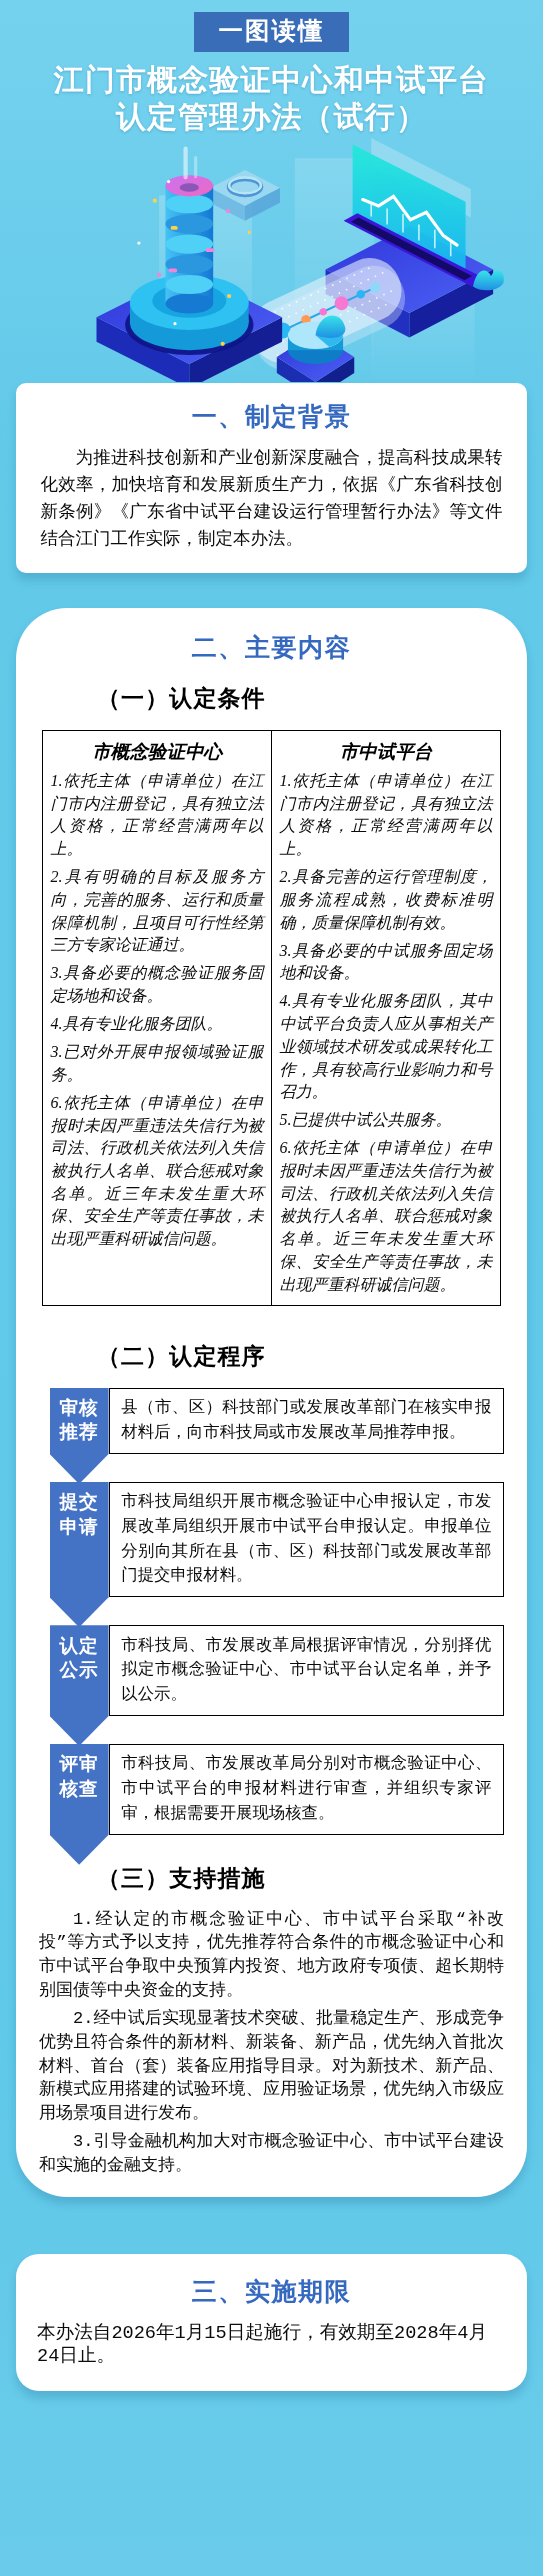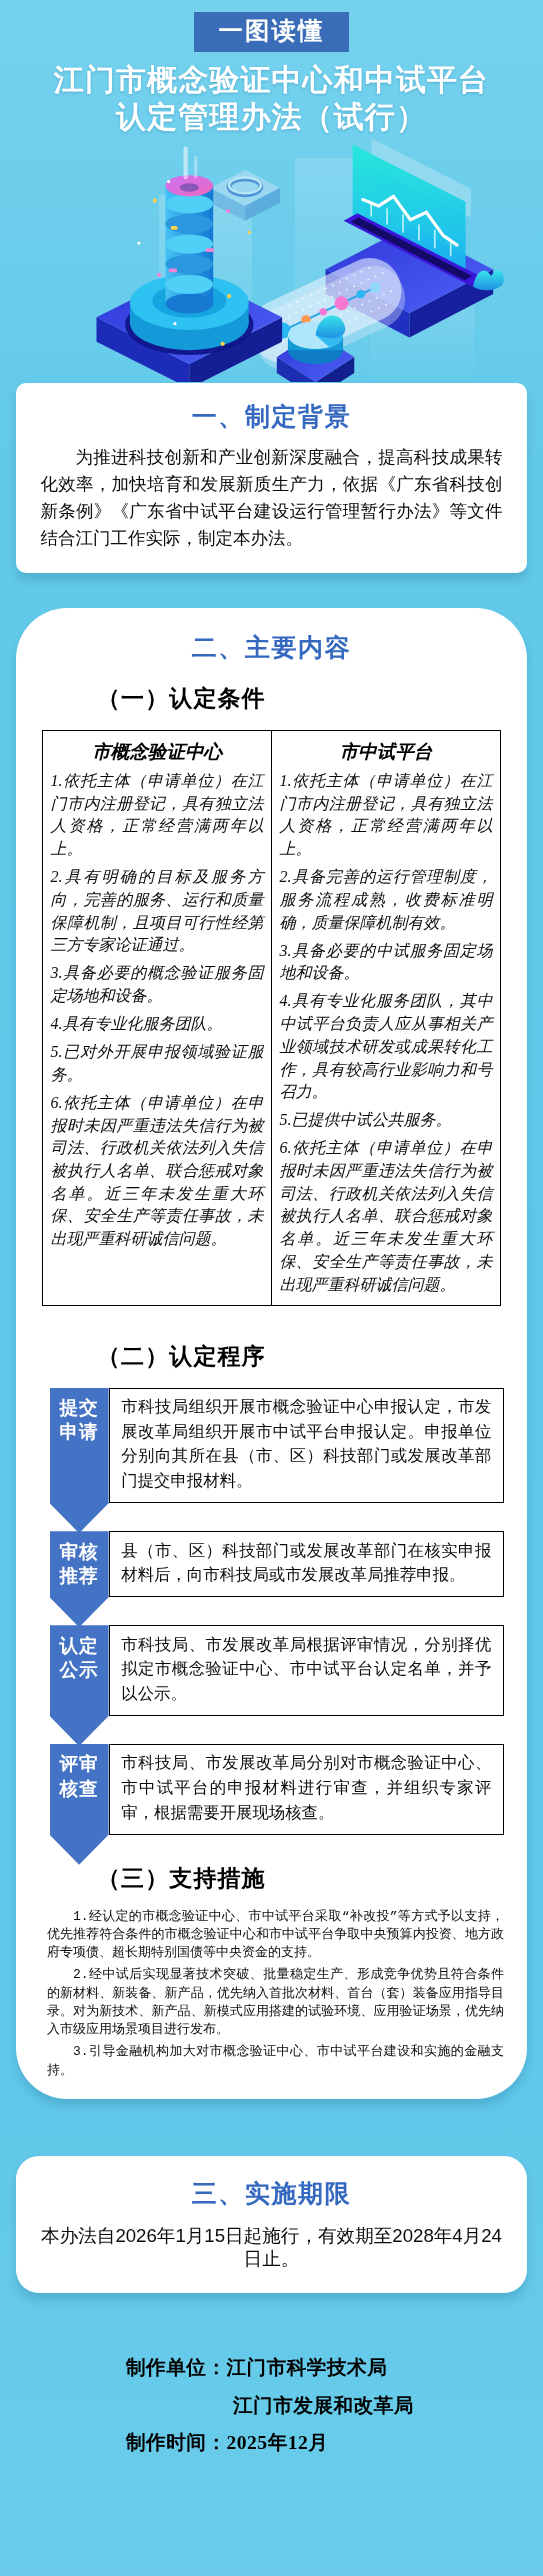--- a/index.html
+++ b/index.html
@@ -138,28 +138,27 @@
   }
   .step-box p {
     margin: 0;
     font-family: "Liberation Serif", serif;
     font-size: 16.4px;
     line-height: 1.5;
     text-align: justify;
     color: #0b0b0b;
   }
 
-  .support-p { font-size: 13px; line-height: 1.40; margin-bottom: 4.2px; margin-left: 8px; }
+  .support-p { font-size: 17px; line-height: 1.40; margin-bottom: 4.2px; }
 
   .card-3 { margin-top: 57px; border-radius: 23px; padding: 21px 21px 23px; }
   .card-3 h2 { margin-bottom: 14px; }
   .period-text {
     margin: 0;
-    text-align: center;
-    font-family: Liberation Sans, sans-serif;
+    font-family: Liberation Mono, monospace;
     font-size: 18.6px;
     color: #0b0b0b;
     line-height: 1.25;
   }
 
   
   .footer { margin-top: 63px; }
   .f-line {
     padding-left: 126px;
     color: #000000;
@@ -332,51 +331,51 @@
           <th>市中试平台</th>
         </tr>
       </thead>
       <tbody>
         <tr>
           <td>
             <p>1.依托主体（申请单位）在江门市内注册登记，具有独立法人资格，正常经营满两年以上。</p>
             <p>2.具有明确的目标及服务方向，完善的服务、运行和质量保障机制，且项目可行性经第三方专家论证通过。</p>
             <p>3.具备必要的概念验证服务固定场地和设备。</p>
             <p>4.具有专业化服务团队。</p>
-            <p>5.已对外开展申报领域验证服务。</p>
+            <p>3.已对外开展申报领域验证服务。</p>
             <p>6.依托主体（申请单位）在申报时未因严重违法失信行为被司法、行政机关依法列入失信被执行人名单、联合惩戒对象名单。近三年未发生重大环保、安全生产等责任事故，未出现严重科研诚信问题。</p>
           </td>
           <td>
             <p>1.依托主体（申请单位）在江门市内注册登记，具有独立法人资格，正常经营满两年以上。</p>
             <p>2.具备完善的运行管理制度，服务流程成熟，收费标准明确，质量保障机制有效。</p>
             <p>3.具备必要的中试服务固定场地和设备。</p>
             <p>4.具有专业化服务团队，其中中试平台负责人应从事相关产业领域技术研发或成果转化工作，具有较高行业影响力和号召力。</p>
             <p>5.已提供中试公共服务。</p>
             <p>6.依托主体（申请单位）在申报时未因严重违法失信行为被司法、行政机关依法列入失信被执行人名单、联合惩戒对象名单。近三年未发生重大环保、安全生产等责任事故，未出现严重科研诚信问题。</p>
           </td>
         </tr>
       </tbody>
     </table>
 
     <h3 class="h3-procedure">（二）认定程序</h3>
     <div class="steps">
       <div class="step">
         <div class="step-label">
-          <span>提交申请</span>
+          <span>审核推荐</span>
         </div>
         <div class="step-box">
-          <p>市科技局组织开展市概念验证中心申报认定，市发展改革局组织开展市中试平台申报认定。申报单位分别向其所在县（市、区）科技部门或发展改革部门提交申报材料。</p>
+          <p>县（市、区）科技部门或发展改革部门在核实申报材料后，向市科技局或市发展改革局推荐申报。</p>
         </div>
       </div>
       <div class="step">
         <div class="step-label">
-          <span>审核推荐</span>
+          <span>提交申请</span>
         </div>
         <div class="step-box">
-          <p>县（市、区）科技部门或发展改革部门在核实申报材料后，向市科技局或市发展改革局推荐申报。</p>
+          <p>市科技局组织开展市概念验证中心申报认定，市发展改革局组织开展市中试平台申报认定。申报单位分别向其所在县（市、区）科技部门或发展改革部门提交申报材料。</p>
         </div>
       </div>
       <div class="step">
         <div class="step-label">
           <span>认定公示</span>
         </div>
         <div class="step-box">
           <p>市科技局、市发展改革局根据评审情况，分别择优拟定市概念验证中心、市中试平台认定名单，并予以公示。</p>
         </div>
       </div>
@@ -394,21 +393,15 @@
     <p class="body-text indent support-p">1.经认定的市概念验证中心、市中试平台采取“补改投”等方式予以支持，优先推荐符合条件的市概念验证中心和市中试平台争取中央预算内投资、地方政府专项债、超长期特别国债等中央资金的支持。</p>
     <p class="body-text indent support-p">2.经中试后实现显著技术突破、批量稳定生产、形成竞争优势且符合条件的新材料、新装备、新产品，优先纳入首批次材料、首台（套）装备应用指导目录。对为新技术、新产品、新模式应用搭建的试验环境、应用验证场景，优先纳入市级应用场景项目进行发布。</p>
     <p class="body-text indent support-p">3.引导金融机构加大对市概念验证中心、市中试平台建设和实施的金融支持。</p>
   </section>
 
   <section class="card card-3">
     <h2>三、实施期限</h2>
     <p class="period-text">本办法自2026年1月15日起施行，有效期至2028年4月24日止。</p>
   </section>
 
-  <div class="footer">
-    <div class="f-line">制作单位：江门市科学技术局</div>
-    <div class="f-line indent2">江门市发展和改革局</div>
-    <div class="f-line">制作时间：2025年12月</div>
-
-  </div>
 
 </div>
 
 
 </body></html>

